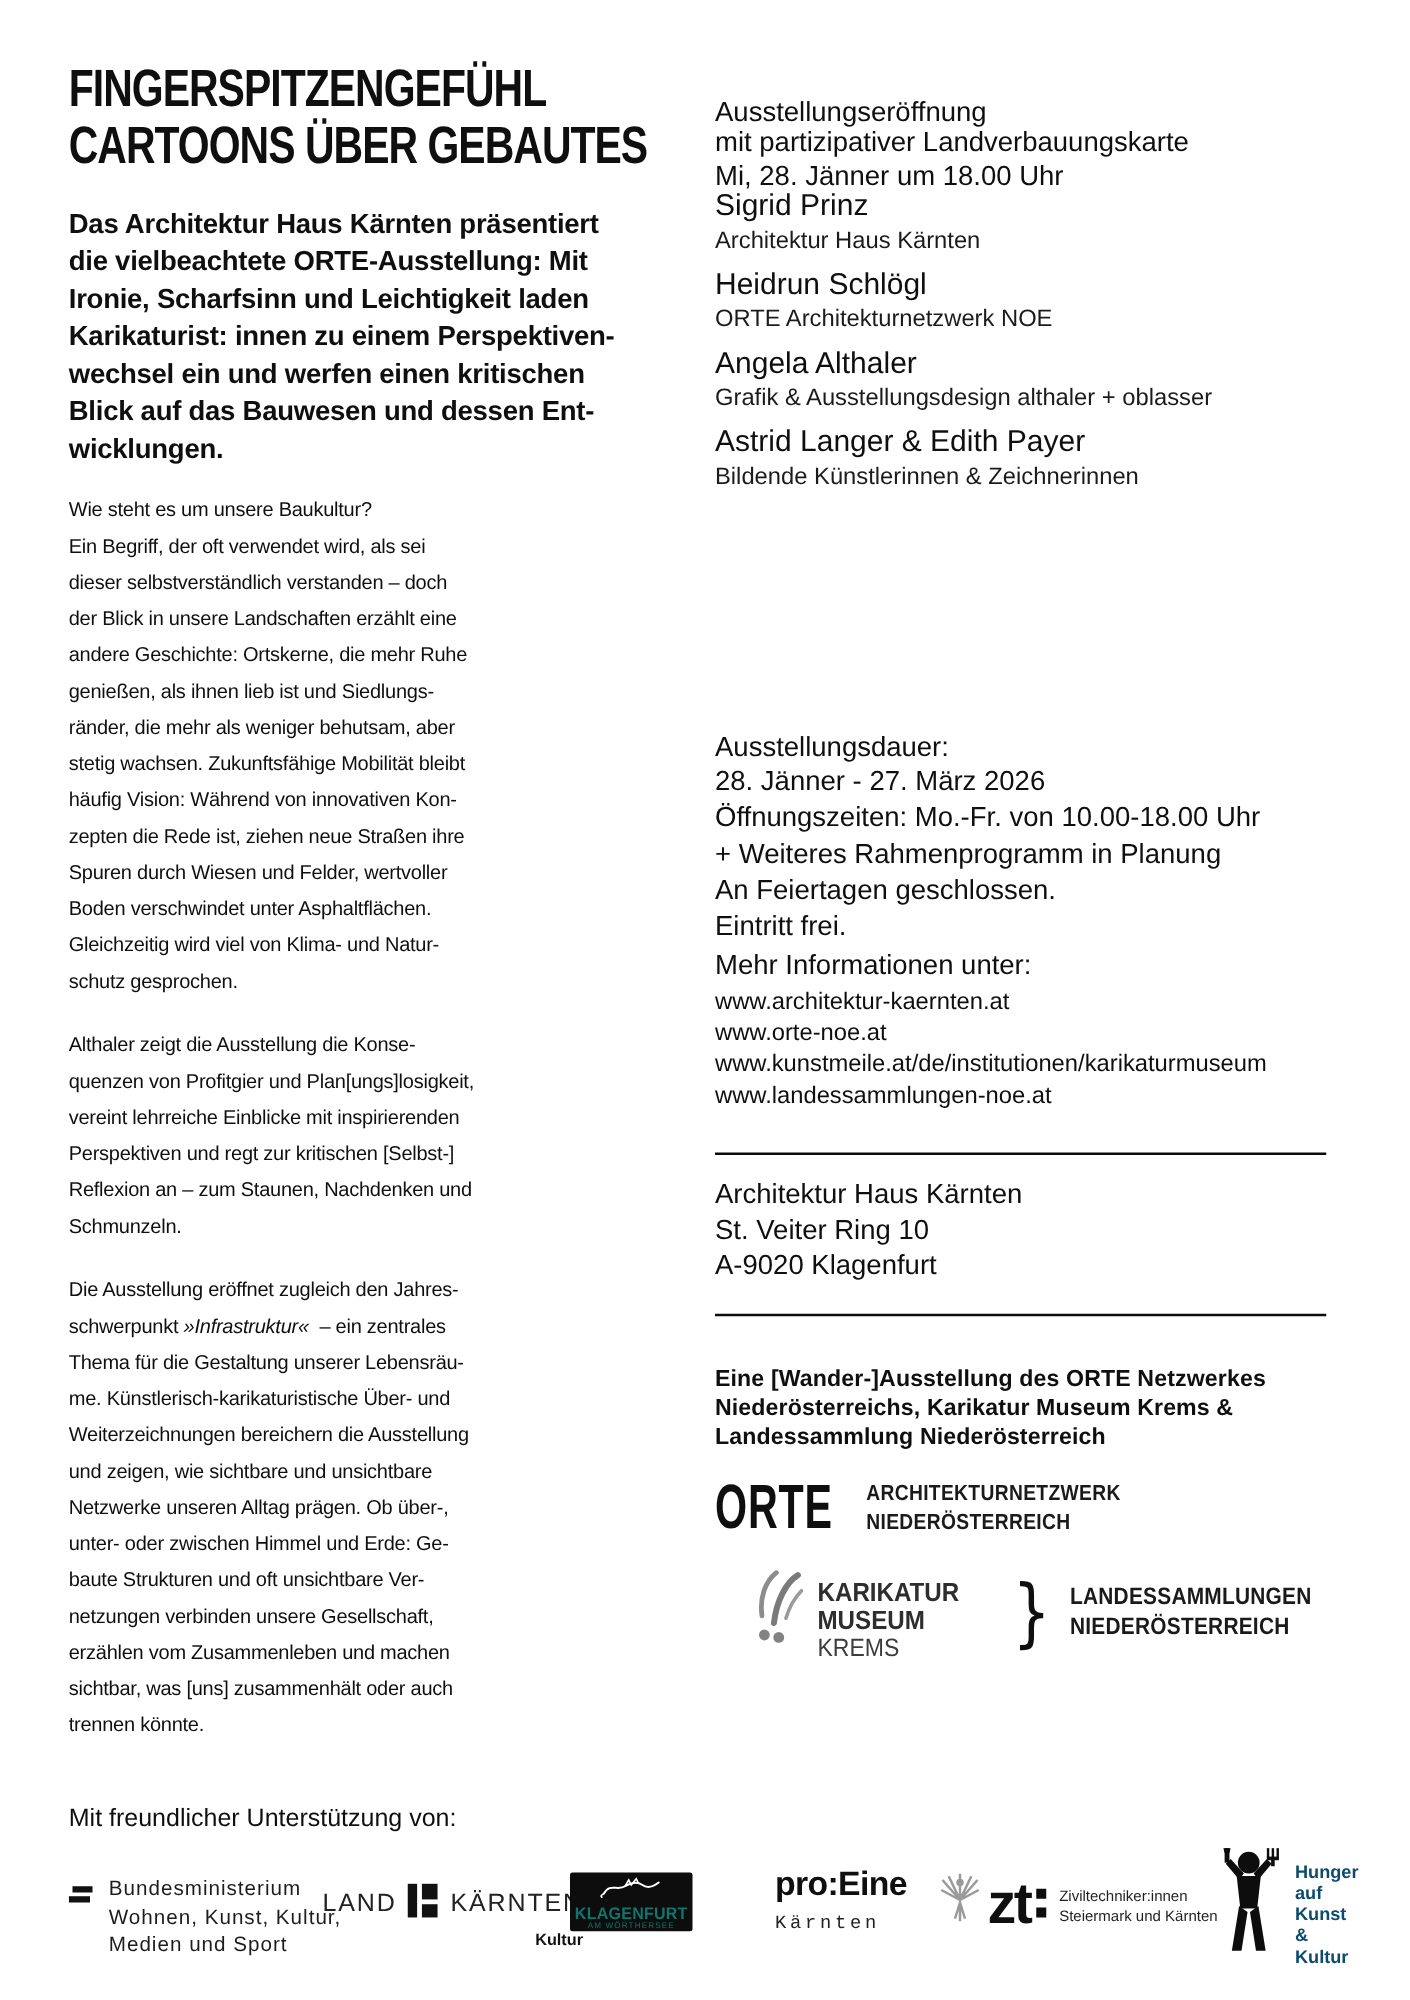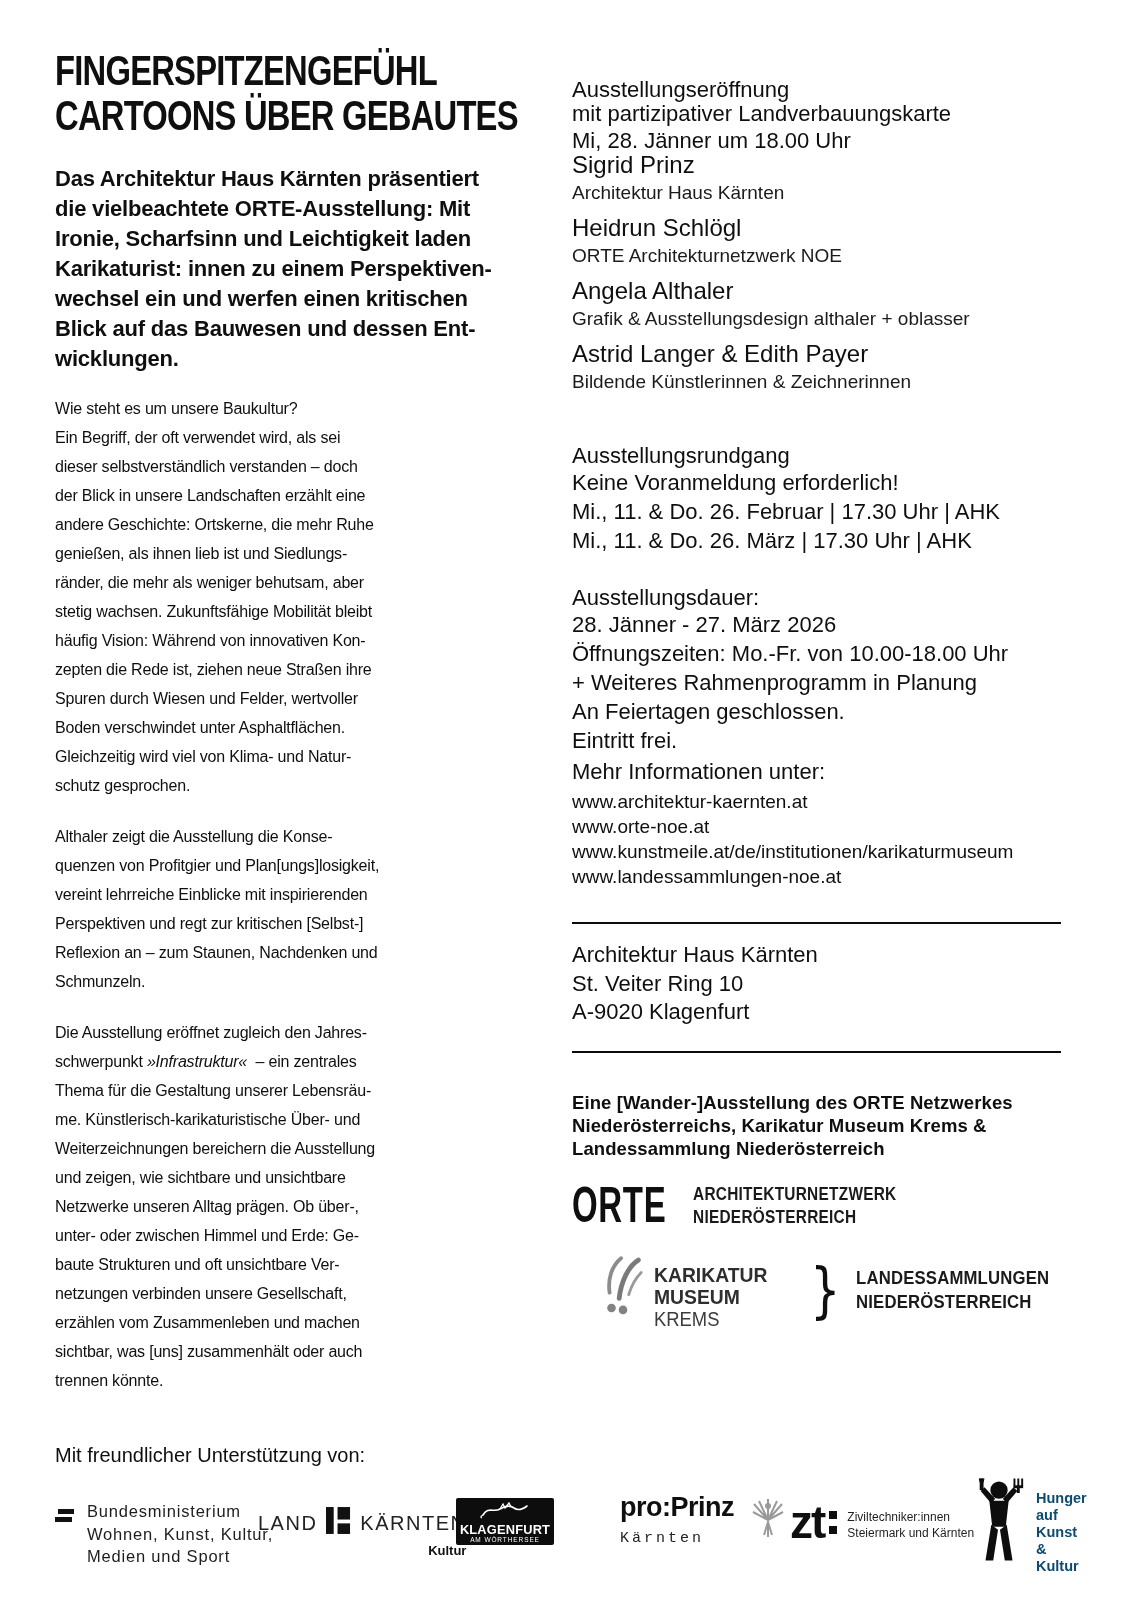--- a/index.html
+++ b/index.html
@@ -49,21 +49,21 @@
   .ls-text{font-size:19px;font-weight:700;line-height:24.5px;white-space:pre;letter-spacing:0.2px;transform:scaleX(0.88);transform-origin:0 50%;color:#1a1a1a;}
   
   .support{position:absolute;left:55px;top:1444px;font-size:20px;}
   .sp{position:absolute;}
   .sp-bund{left:55px;top:1500px;display:flex;gap:12px;}
   .bund-icon{margin-top:7px;}
   .bund-text{font-size:16.5px;line-height:22.5px;letter-spacing:0.8px;color:#1d1d1d;white-space:pre;}
   .sp-land{left:258px;top:1506px;color:#222;text-align:right;}
   .land-row{display:flex;align-items:center;gap:9px;font-size:20px;letter-spacing:1.5px;}
   .land-kultur{font-size:13px;font-weight:700;margin:3px 0 0 63px;color:#111;}
-  .sp-klag{left:456px;top:1498px;width:98px;height:47px;background:#0d0d0d;border-radius:2px;color:#ffffff;text-align:center;}
+  .sp-klag{left:456px;top:1498px;width:98px;height:47px;background:#0d0d0d;border-radius:2px;color:#0f766e;text-align:center;}
   .klag-name{font-size:13.5px;font-weight:700;line-height:13px;transform:scaleX(0.95);letter-spacing:0.2px;}
   .klag-sub{font-size:6.5px;letter-spacing:0.9px;line-height:8px;}
   .sp-proholz{left:620px;top:1492px;}
   .ph-name{font-size:27px;font-weight:700;letter-spacing:-0.5px;}
   .ph-sub{font-family:"Liberation Mono", monospace;font-size:15px;letter-spacing:3px;margin-top:7px;color:#222;}
   .sp-zt{left:750px;top:1498px;display:flex;align-items:flex-start;}
   .zt-word{font-size:46px;font-weight:700;line-height:40px;letter-spacing:-2px;margin:4px 0 0 4px;}
   .zt-colon{display:flex;flex-direction:column;gap:7px;margin:13px 0 0 5px;}
   .zt-sq{width:8px;height:8px;background:#0d0d0d;}
   .zt-text{font-size:12px;line-height:15.5px;margin:12px 0 0 10px;color:#1f1f1f;white-space:pre;}
@@ -138,26 +138,20 @@
     <div class="person">
       <div class="person-name">Angela Althaler</div>
       <div class="person-role">Grafik &amp; Ausstellungsdesign althaler + oblasser</div>
     </div>
     <div class="person">
       <div class="person-name">Astrid Langer &amp; Edith Payer</div>
       <div class="person-role">Bildende Künstlerinnen &amp; Zeichnerinnen</div>
     </div>
   </div>
 
-  <div class="rb rb-tour">
-    <div class="r-heading">Ausstellungsrundgang</div>
-    <div class="r-text">Keine Voranmeldung erforderlich!
-Mi., 11. &amp; Do. 26. Februar | 17.30 Uhr | AHK
-Mi., 11. &amp; Do. 26. März | 17.30 Uhr | AHK</div>
-  </div>
 
   <div class="rb rb-duration">
     <div class="r-heading">Ausstellungsdauer:</div>
     <div class="r-text">28. Jänner - 27. März 2026
 Öffnungszeiten: Mo.-Fr. von 10.00-18.00 Uhr
 + Weiteres Rahmenprogramm in Planung
 An Feiertagen geschlossen.
 Eintritt frei.</div>
   </div>
 
@@ -250,21 +244,21 @@
       <path d="M8,14 C13,5 19,12 25,8 C30,5 35,4 39,7 C43,10 48,8 52,5" stroke="#fff" stroke-width="1.6" fill="none" stroke-linecap="round"></path>
       <path d="M25,8 l3,-5 l2,4 l4,-5 l2,4" stroke="#fff" stroke-width="1.3" fill="none"></path>
       <path d="M8,14 c-2,1 -3,2 -1,3" stroke="#fff" stroke-width="1.3" fill="none"></path>
     </svg>
   </span>
   <div class="klag-name">KLAGENFURT</div>
   <div class="klag-sub">AM WÖRTHERSEE</div>
 </div>
 
 <div class="sp sp-proholz">
-  <div class="ph-name">pro:Prinz</div>
+  <div class="ph-name">pro:Eine</div>
   <div class="ph-sub">Kärnten</div>
 </div>
 
 <div class="sp sp-zt">
   <span class="zt-eagle">
     <svg width="36" height="42" viewBox="0 0 36 42">
       <g stroke="#9a9a9a" stroke-width="2" fill="none">
         <path d="M18,22 L4,6 M18,22 L9,3 M18,22 L18,1 M18,22 L27,3 M18,22 L32,6 M18,22 L3,14 M18,22 L33,14"></path>
         <path d="M14,37 L18,24 L22,37 M18,24 L18,39"></path>
       </g>

